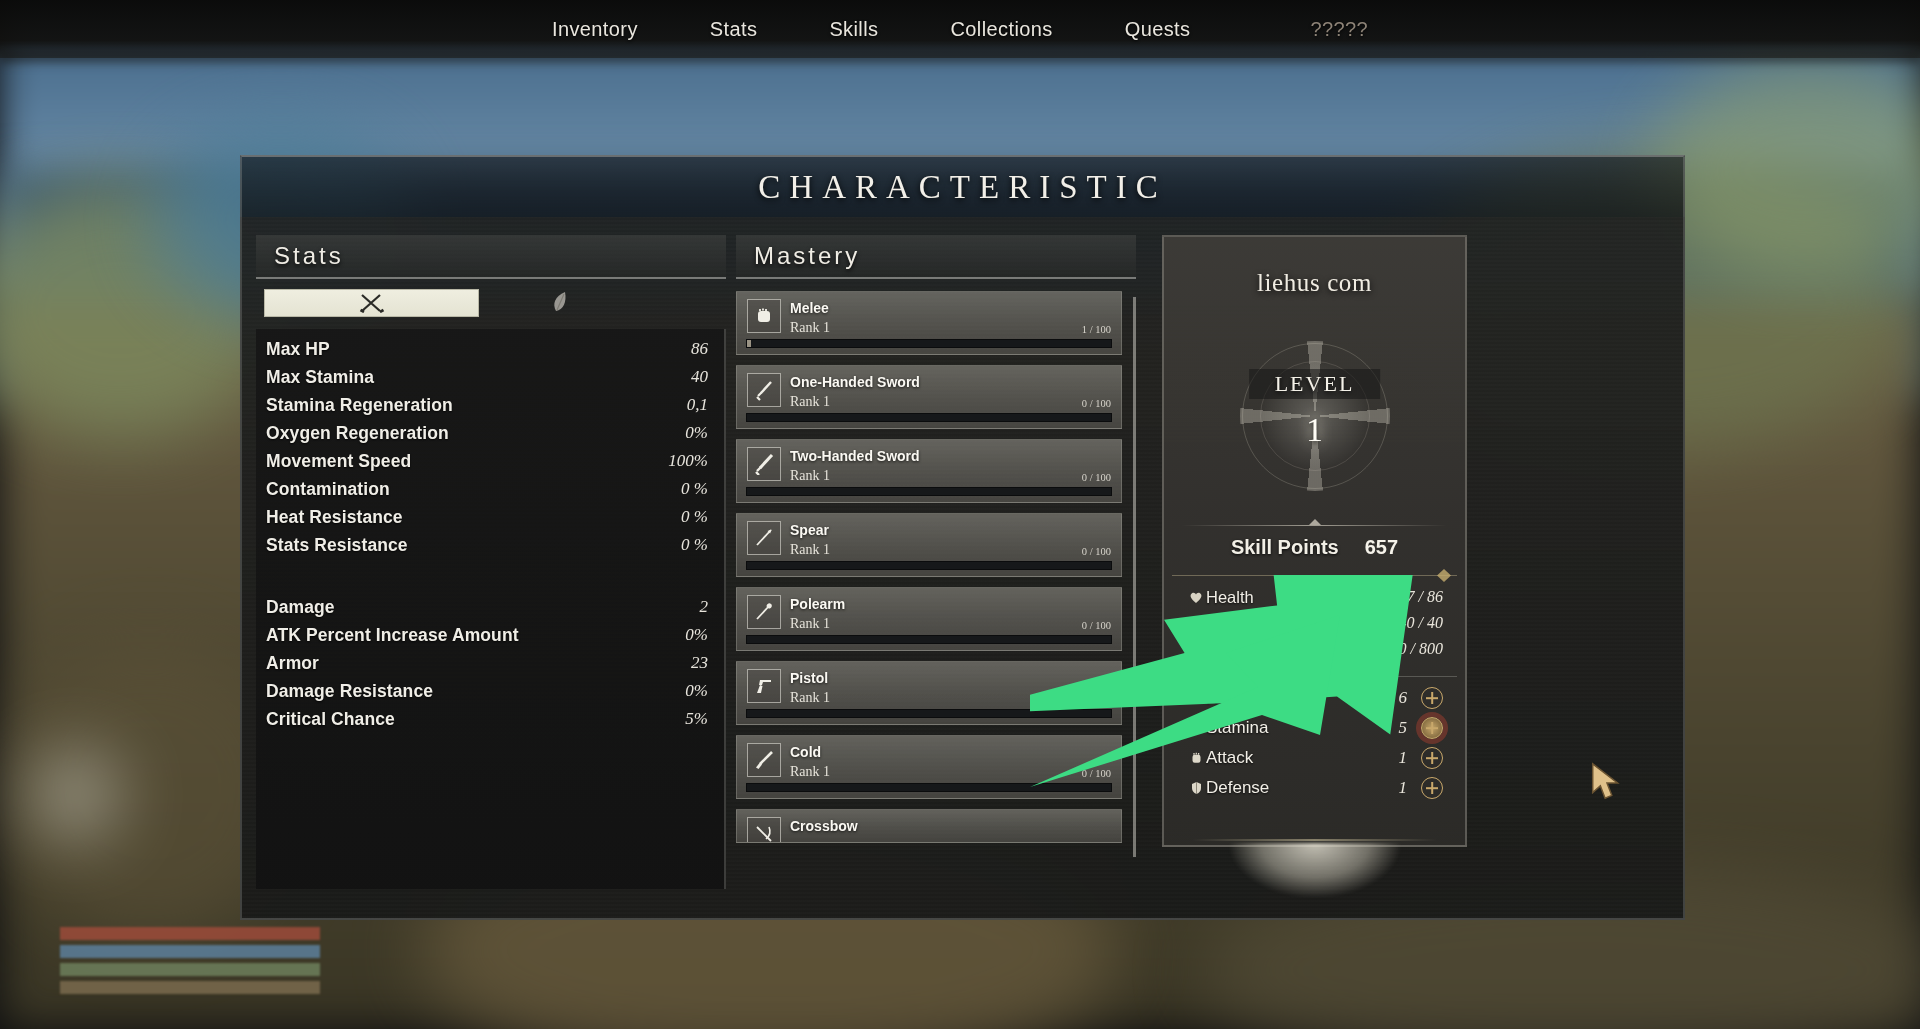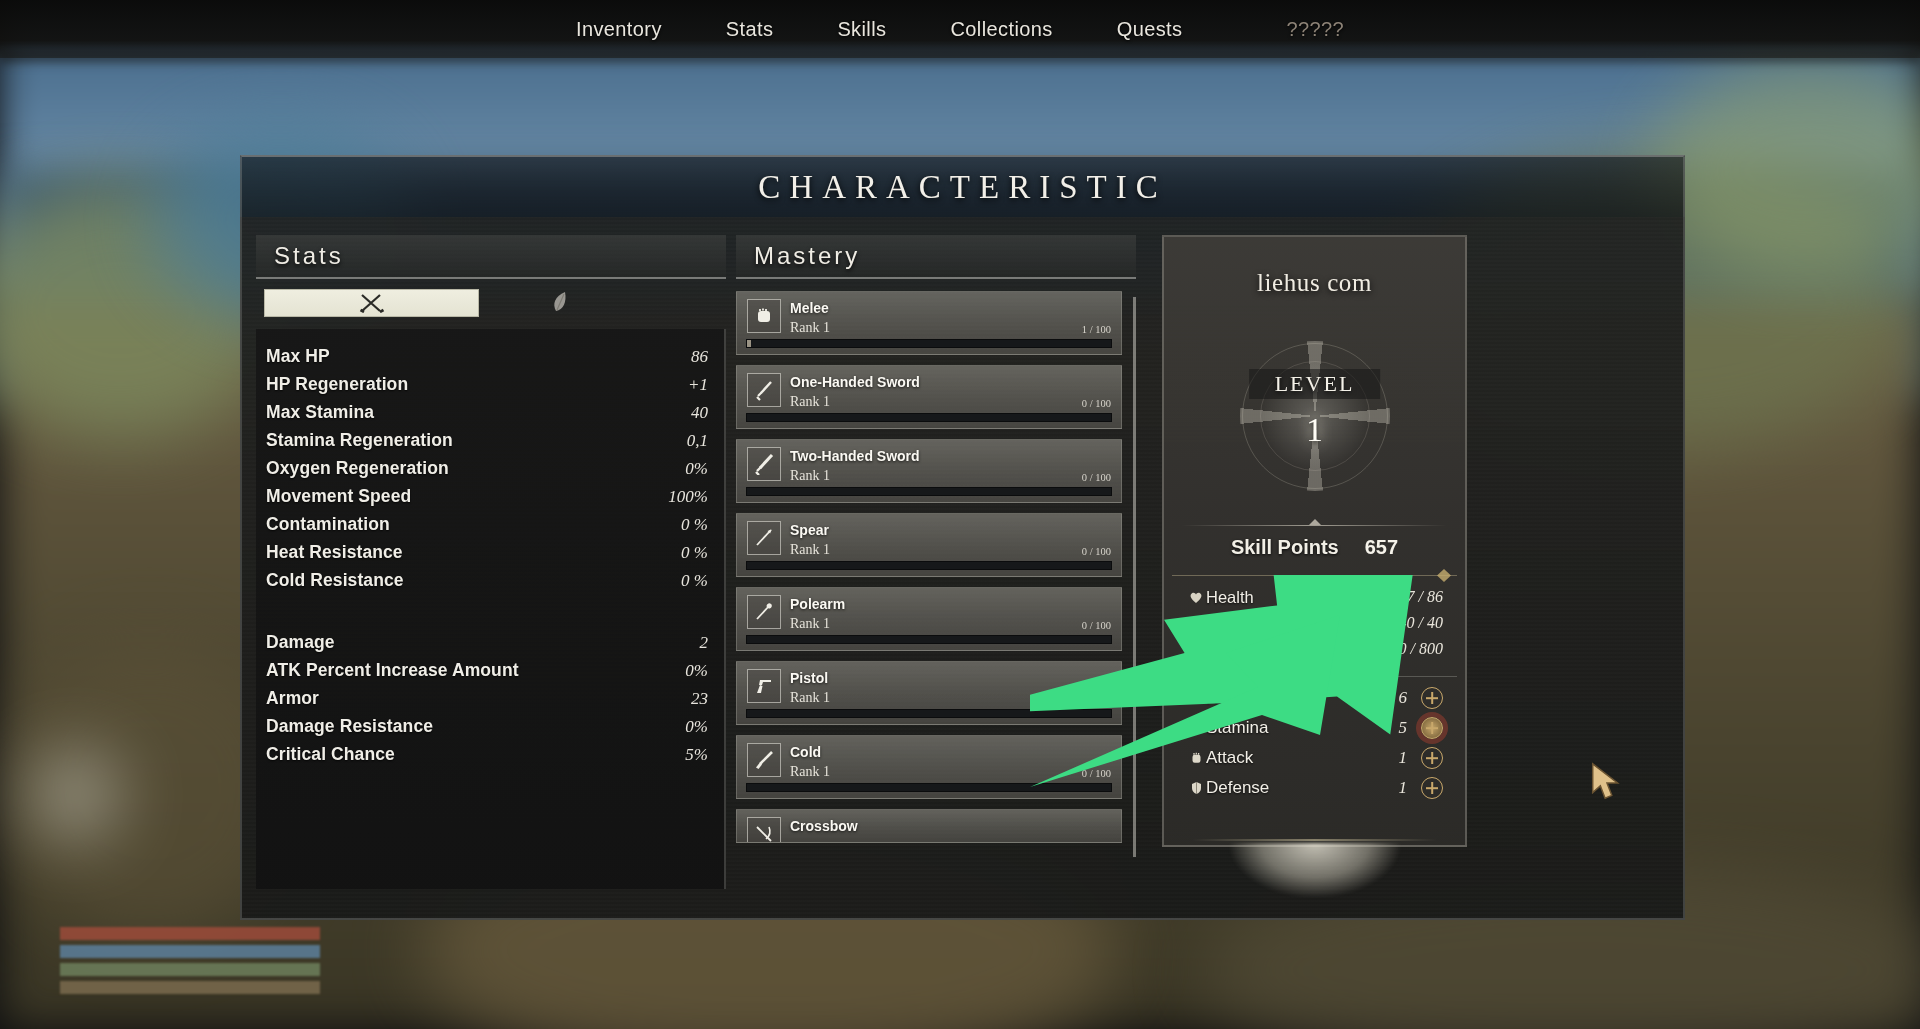--- a/index.html
+++ b/index.html
@@ -35,21 +35,21 @@
   .b4 { left: 1650px; top: 60px;  width: 320px; height: 220px; background: #8fa06c; opacity: .6; }
   .b5 { left: 420px;  top: 820px; width: 700px; height: 260px; background: #6a5c3e; opacity: .7; }
   .b6 { left: 0px;    top: 640px; width: 300px; height: 300px; background: #5c5238; opacity: .6; }
   .b7 { left: 1200px; top: 860px; width: 760px; height: 220px; background: #57503a; opacity: .6; }
   .b8 { left: 30px;   top: 750px; width: 90px;  height: 90px;  background: #cfcfc2; opacity: .55; }
 
   
   .topbar {
     position: absolute; left: 0; top: 0; width: 1920px; height: 58px;
     background: linear-gradient(180deg, rgba(10,10,9,.97) 0%, rgba(16,15,13,.95) 70%, rgba(24,22,18,.55) 100%);
-    display: flex; align-items: center; justify-content: center; gap: 8px;
+    display: flex; align-items: center; justify-content: center; gap: 16px;
     z-index: 40;
   }
   .topbar::after {
     content: ""; position: absolute; left: 0; bottom: -9px; width: 1920px; height: 14px;
     background: linear-gradient(180deg, rgba(20,18,15,.85), rgba(20,18,15,0));
     filter: blur(4px);
   }
   .nav-item {
     color: #e9e6de; font-size: 20px; letter-spacing: .4px;
     padding: 6px 28px; cursor: pointer; white-space: nowrap;
@@ -119,21 +119,21 @@
     width: 70px; height: 28px; margin-left: 46px;
     display: flex; align-items: center; justify-content: center; cursor: pointer;
   }
   .stat-list {
     margin-top: 6px; height: 560px; overflow: hidden;
     background: linear-gradient(180deg, rgba(22,22,22,.92), rgba(18,18,18,.92));
     border-right: 2px solid rgba(140,140,135,.35);
     padding: 10px 16px 0 10px;
     position: relative;
   }
-  .stat-row { display: flex; justify-content: space-between; align-items: flex-end; height: 28px; gap: 48px; }
+  .stat-row { display: flex; justify-content: space-between; align-items: flex-start; height: 28px; gap: 48px; }
   .stat-label {
     color: #f0eee7; font-size: 17.5px; font-weight: bold; letter-spacing: .1px;
     text-shadow: 0 1px 2px rgba(0,0,0,.8);
   }
   .stat-value {
     color: #e7e4dc; font-size: 17px; font-style: italic;
     font-family: "Liberation Serif", serif;
   }
   .stat-spacer { height: 34px; }
 
@@ -373,24 +373,20 @@
           </div>
         </div>
 
         <div class="stat-list">
           <div>
             <div class="stat-row">
               <span class="stat-label">Max HP</span>
               <span class="stat-value">86</span>
             </div>
             <div class="stat-row">
-              <span class="stat-label">HP Regeneration</span>
-              <span class="stat-value">+1</span>
-            </div>
-            <div class="stat-row">
               <span class="stat-label">Max Stamina</span>
               <span class="stat-value">40</span>
             </div>
             <div class="stat-row">
               <span class="stat-label">Stamina Regeneration</span>
               <span class="stat-value">0,1</span>
             </div>
             <div class="stat-row">
               <span class="stat-label">Oxygen Regeneration</span>
               <span class="stat-value">0%</span>
@@ -401,21 +397,21 @@
             </div>
             <div class="stat-row">
               <span class="stat-label">Contamination</span>
               <span class="stat-value">0 %</span>
             </div>
             <div class="stat-row">
               <span class="stat-label">Heat Resistance</span>
               <span class="stat-value">0 %</span>
             </div>
             <div class="stat-row">
-              <span class="stat-label">Cold Resistance</span>
+              <span class="stat-label">Stats Resistance</span>
               <span class="stat-value">0 %</span>
             </div>
           </div>
 
           <div class="stat-spacer"></div>
 
           <div>
             <div class="stat-row">
               <span class="stat-label">Damage</span>
               <span class="stat-value">2</span>

